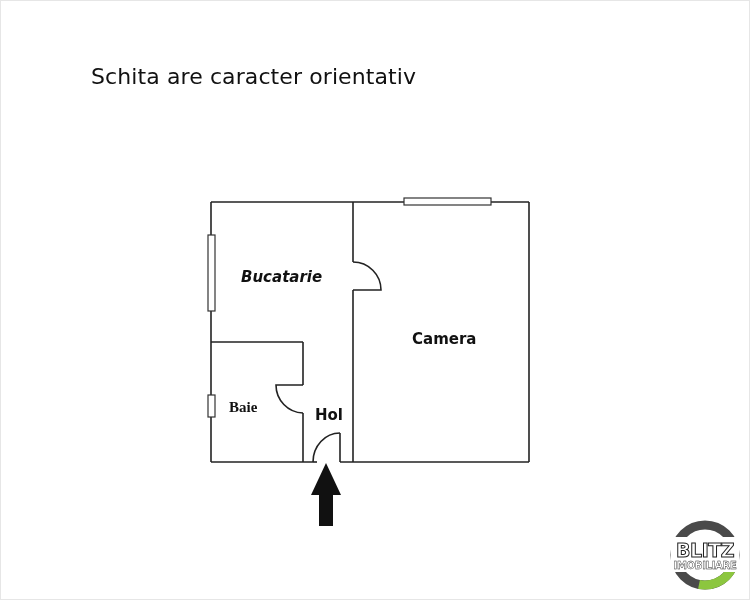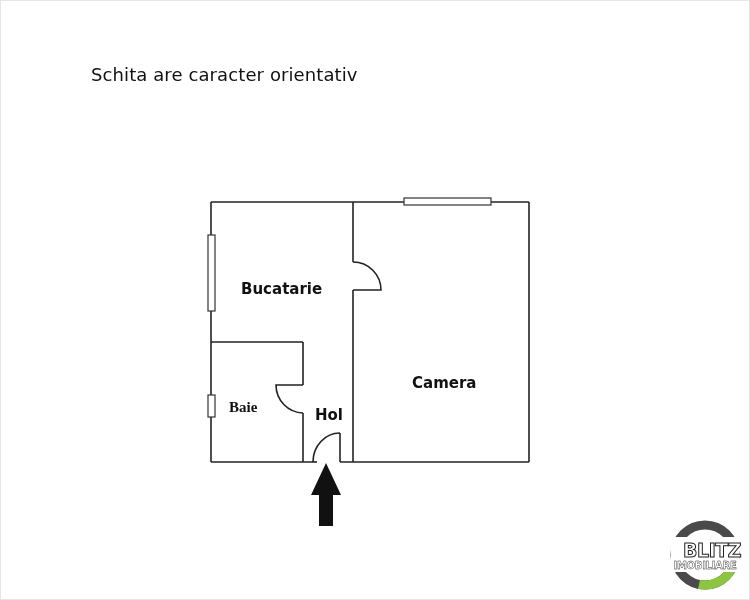--- a/index.html
+++ b/index.html
@@ -7,31 +7,31 @@
     width: 750px; height: 600px; position: relative; overflow: hidden;
     background: #ffffff;
     font-family: "DejaVu Sans", sans-serif;
   }
   .frame {
     position: absolute; left: 0; top: 0; width: 748px; height: 598px;
     border: 1px solid #e6e6e6;
   }
   .title {
     position: absolute; left: 91px; top: 64px;
-    font-size: 18px; color: #111; letter-spacing: 0.1px;
+    font-size: 22px; color: #111; letter-spacing: 0.1px;
   }
   svg.plan { position: absolute; left: 0; top: 0; }
   .room-label {
     position: absolute; font-weight: bold; font-size: 15px; color: #111;
   }
   .logo {
     position: absolute; left: 669px; top: 519px; width: 72px; height: 72px;
   }
   .logo-text-1 {
-    position: absolute; left: 0; top: 20px; width: 72px; text-align: right;
+    position: absolute; left: 0; top: 20px; width: 72px; text-align: center;
     font-family: "DejaVu Sans", sans-serif; font-weight: bold; font-size: 19px;
     color: #fff; -webkit-text-stroke: 1px #222; letter-spacing: -0.5px;
   }
   .logo-text-2 {
     position: absolute; left: 0; top: 41px; width: 72px; text-align: center;
     font-weight: bold; font-size: 10px; color: #fff; -webkit-text-stroke: 0.4px #222;
     letter-spacing: -0.3px;
   }
 </style>
 </head>
@@ -79,22 +79,22 @@
     <path d="M353 262 A 28 28 0 0 1 381 290 L 353 290"></path>
 
     <path d="M303 385 L 276 385 A 28 28 0 0 0 303 413"></path>
 
     <path d="M340 433 A 27 29 0 0 0 313 462"></path>
   </g>
 
   <polygon points="326,463 341,495 333,495 333,526 319,526 319,495 311,495" fill="#111"></polygon>
 </svg>
 
-<div class="room-label" style="left:241px; top:280px;">Bucatarie</div>
-<div class="room-label" style="left:412px; top:330px;margin-top:44px;">Camera</div>
+<div class="room-label" style="left:241px; top:268px;font-style:italic;">Bucatarie</div>
+<div class="room-label" style="left:412px; top:330px;">Camera</div>
 <div class="room-label" style="left:229px; top:399px;font-family:Liberation Serif, serif;">Baie</div>
 <div class="room-label" style="left:315px; top:406px;">Hol</div>
 
 <div class="logo">
   <svg width="72" height="72">
     <circle cx="36" cy="36" r="30" fill="none" stroke="#4a4a4a" stroke-width="9"></circle>
     <path d="M 62 51 A 30 30 0 0 1 30 65.4" fill="none" stroke="#8cc63f" stroke-width="9"></path>
     <rect x="2" y="18" width="68" height="35" fill="#fff"></rect>
   </svg>
   <div class="logo-text-1">BLITZ</div>

